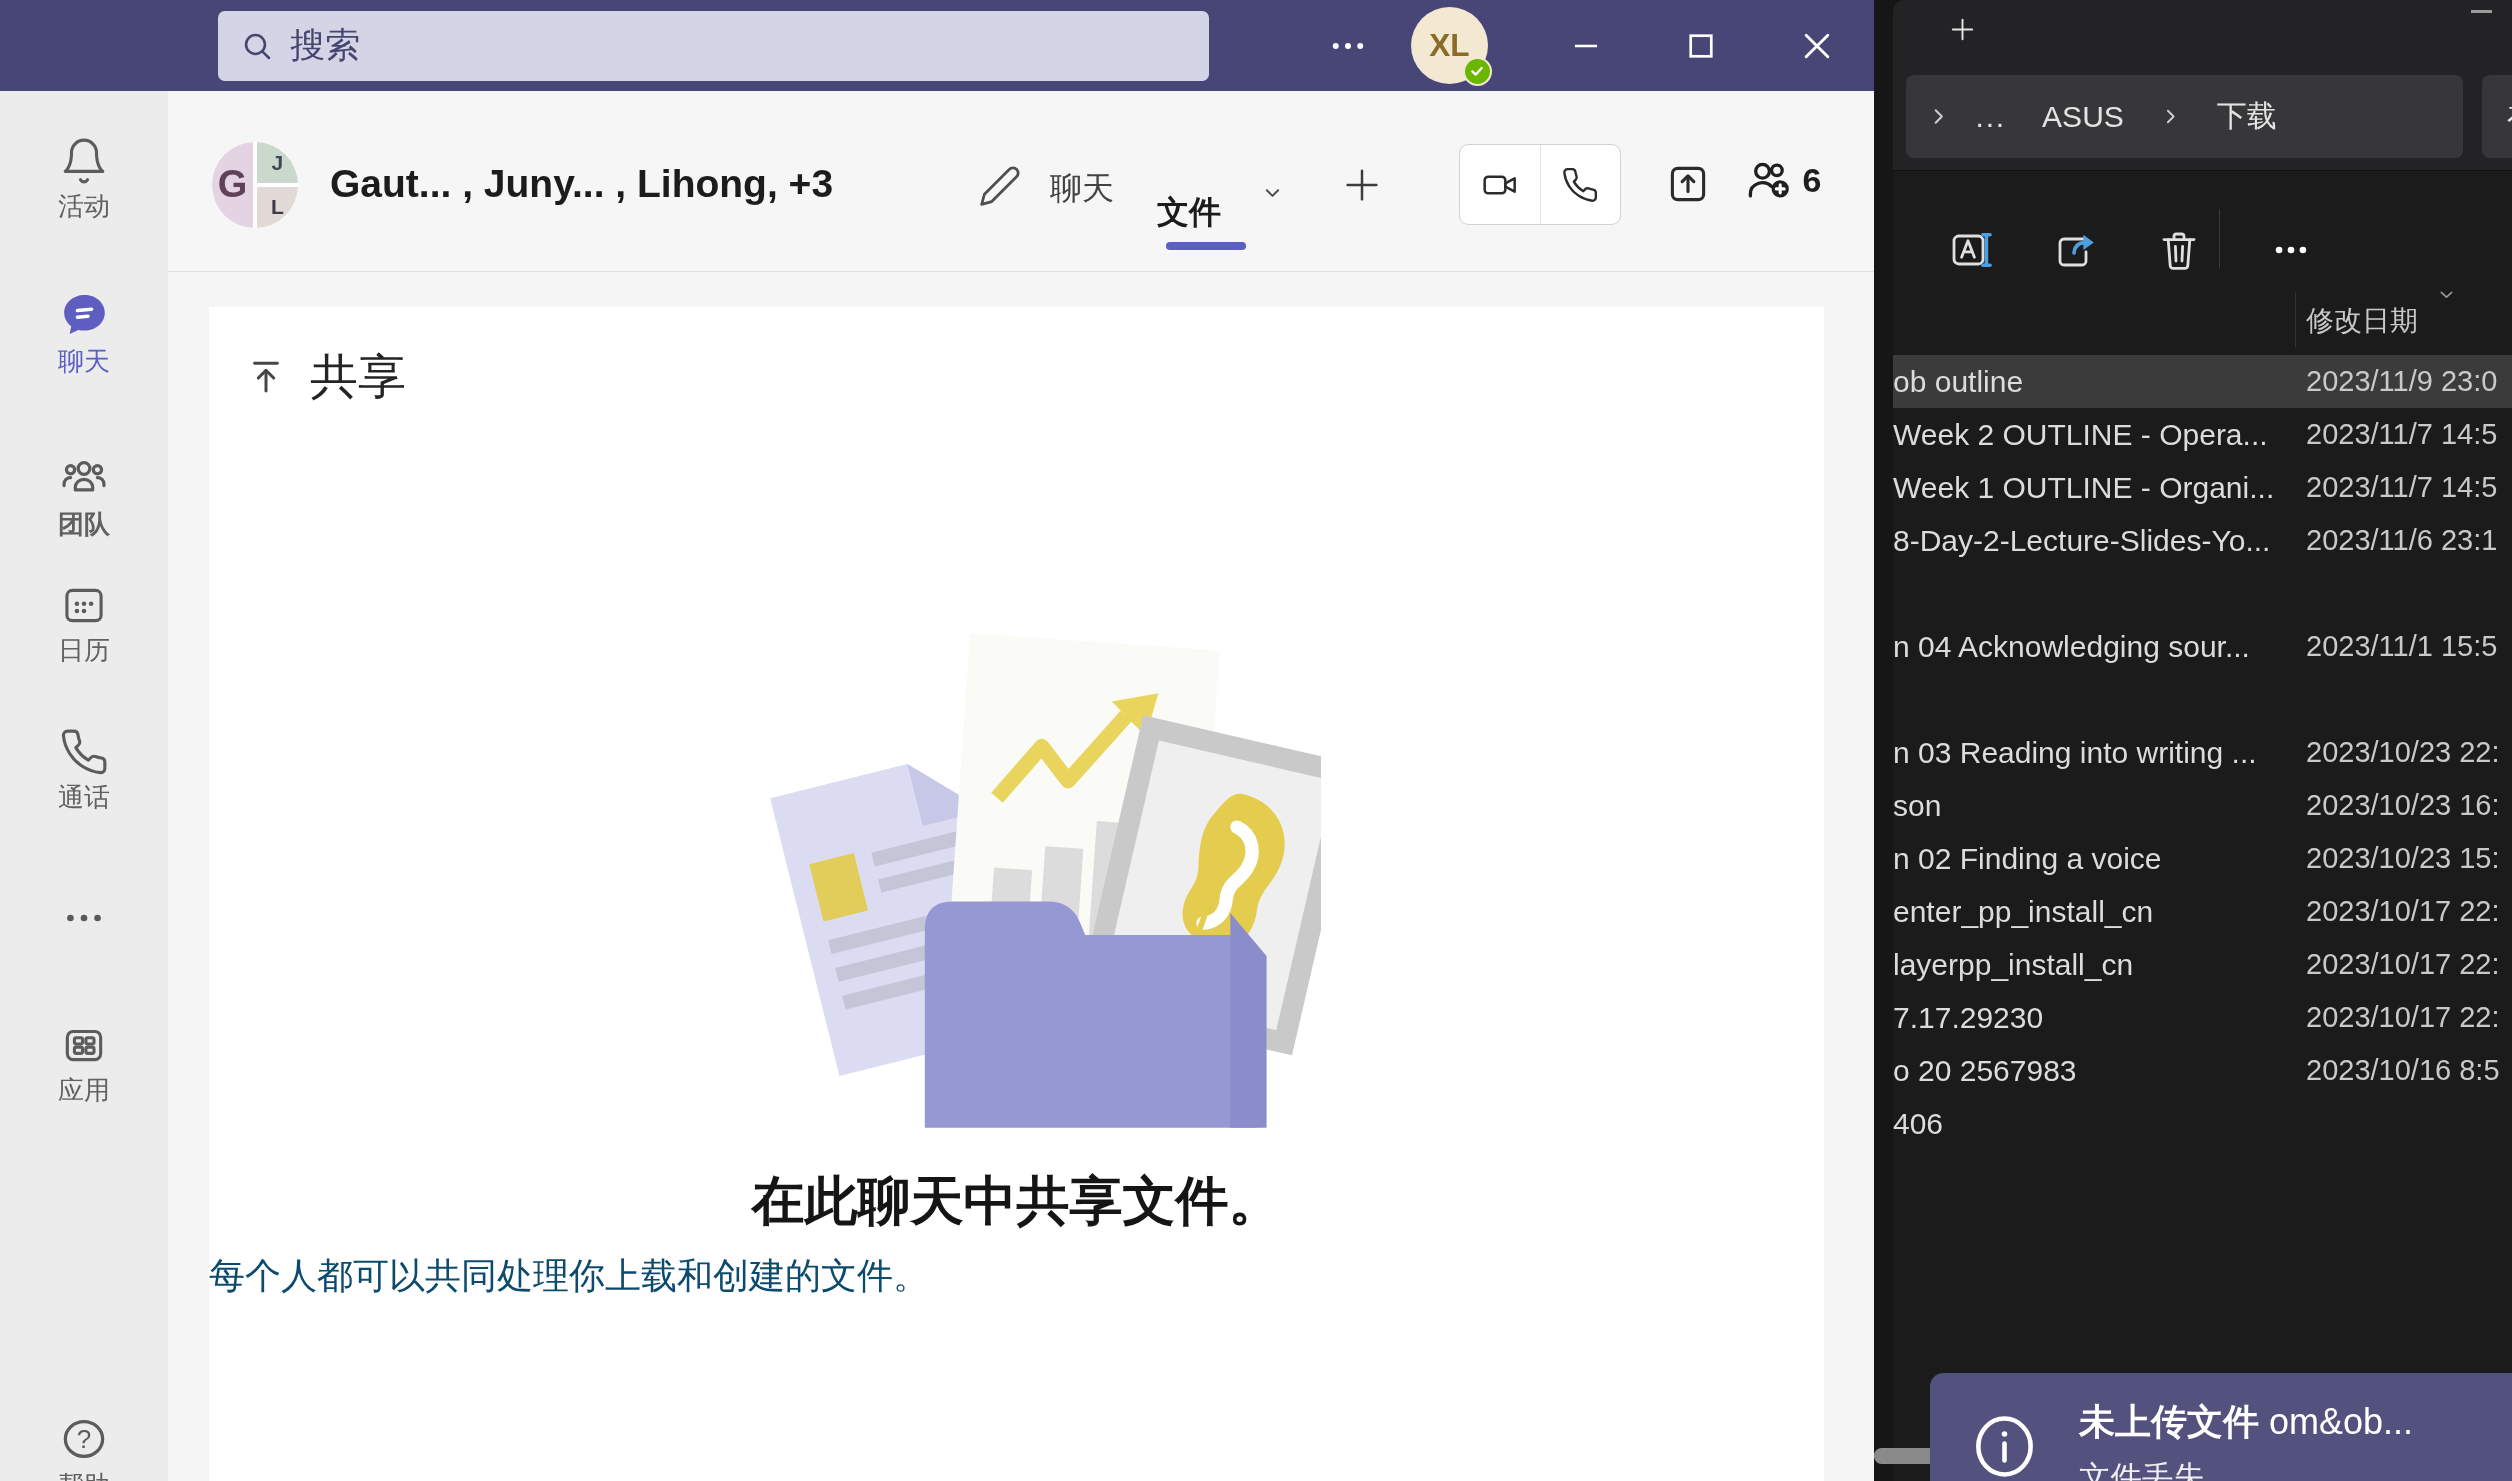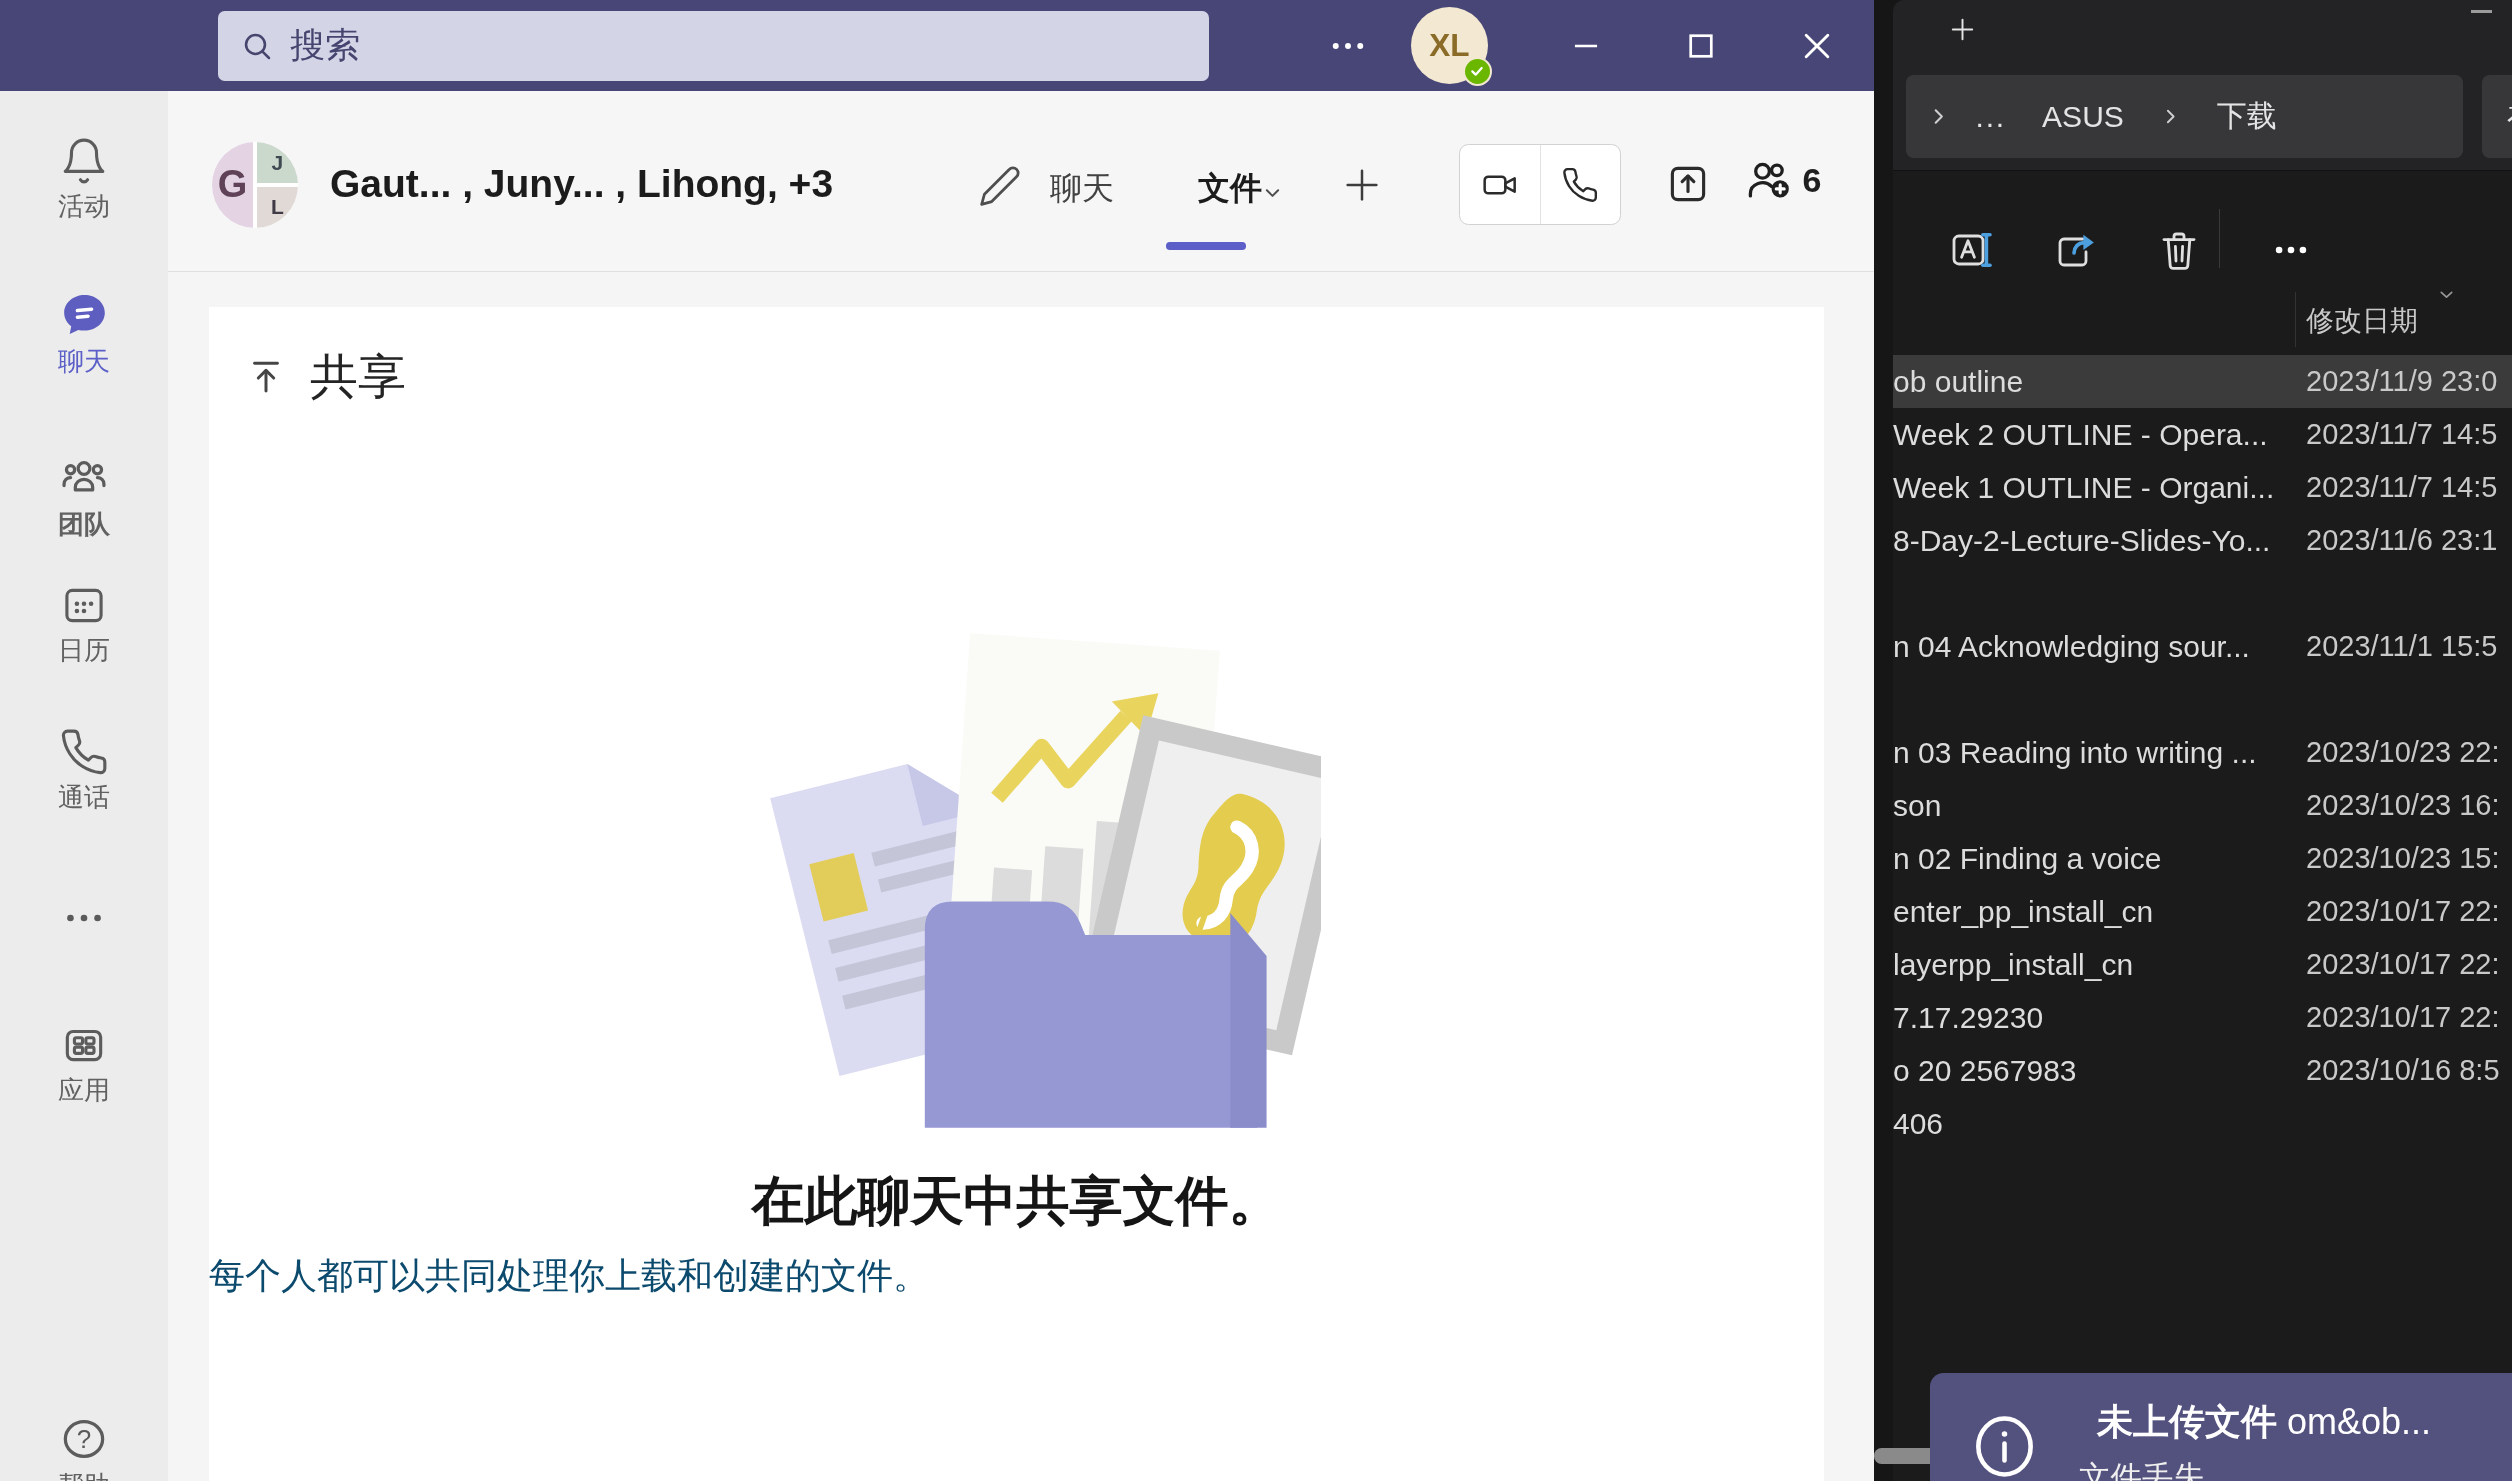--- a/index.html
+++ b/index.html
@@ -76,21 +76,21 @@
   .coldiv{position:absolute;left:402px;top:5.7px;width:1px;height:55px;background:#333;}
   .sortchev{position:absolute;left:541px;top:-3.8px;color:#979797;}
   .e-rows{position:absolute;left:19px;top:355px;width:619px;height:1127px;background:var(--exp-body);}
   .frow{position:relative;height:53px;display:flex;align-items:center;cursor:pointer;}
   .frow.sel{background:var(--row-sel);}
   .fname{position:absolute;left:0px;font-size:30px;color:#DCDCDC;white-space:nowrap;}
   .fdate{position:absolute;left:413px;font-size:29px;color:#C9C9C9;white-space:nowrap;}
   .e-scrollbar{position:absolute;left:0px;top:1448px;width:74px;height:16px;border-radius:7.6px;background:#8A8A8A;z-index:2;cursor:grab;}
   .toast{position:absolute;left:56px;top:1373px;width:611px;height:153px;border-radius:13.4px;background:var(--toast);z-index:3;display:flex;align-items:flex-start;padding:25px 0 0 38px;gap:38px;color:#fff;}
   .toast .t1{font-size:36px;white-space:nowrap;}
-  .toast .t1 b{font-weight:700;margin-left:18px;}
+  .toast .t1 b{font-weight:700;}
   .toast .t2{font-size:31.5px;color:#EFEFEF;margin-top:9.5px;}
 </style>
 </head>
 <body>
 
 <div class="teams">
 
   <div class="t-titlebar">
     <div class="nav-btn" style="margin-left:7.6px;">
       <span>
@@ -252,21 +252,21 @@
     </div>
     <div class="ctitle">Gaut... , Juny... , Lihong, +3</div>
     <div class="icon-btn abs" style="left:806px;top:69px;width:52px;height:52px;">
       <span>
         <svg width="44" height="44" viewBox="0 0 24 24" fill="none" stroke="#4E4E4E" stroke-width="1.5" stroke-linejoin="round">
             <path d="M17 3a2.83 2.83 0 1 1 4 4L7.5 20.5 2 22l1.5-5.5L17 3z"></path>
           </svg>
       </span>
     </div>
     <div class="tab" style="left:882px;">聊天</div>
-    <div class="tab active" style="left:1030px;">文件</div>
+    <div class="tab active" style="left:989px;margin-top:24px;">文件</div>
     <div class="icon-btn abs" style="left:1087px;top:84px;width:34px;height:34px;">
       <span>
         <svg width="27" height="27" viewBox="0 0 24 24" fill="none" stroke="#4E4E4E" stroke-width="1.8" stroke-linecap="round" stroke-linejoin="round">
             <polyline points="7,10 12,15 17,10"></polyline>
           </svg>
       </span>
     </div>
     <div class="tab-underline"></div>
     <div class="icon-btn abs" style="left:1167px;top:67px;width:53px;height:53px;">
       <span>

